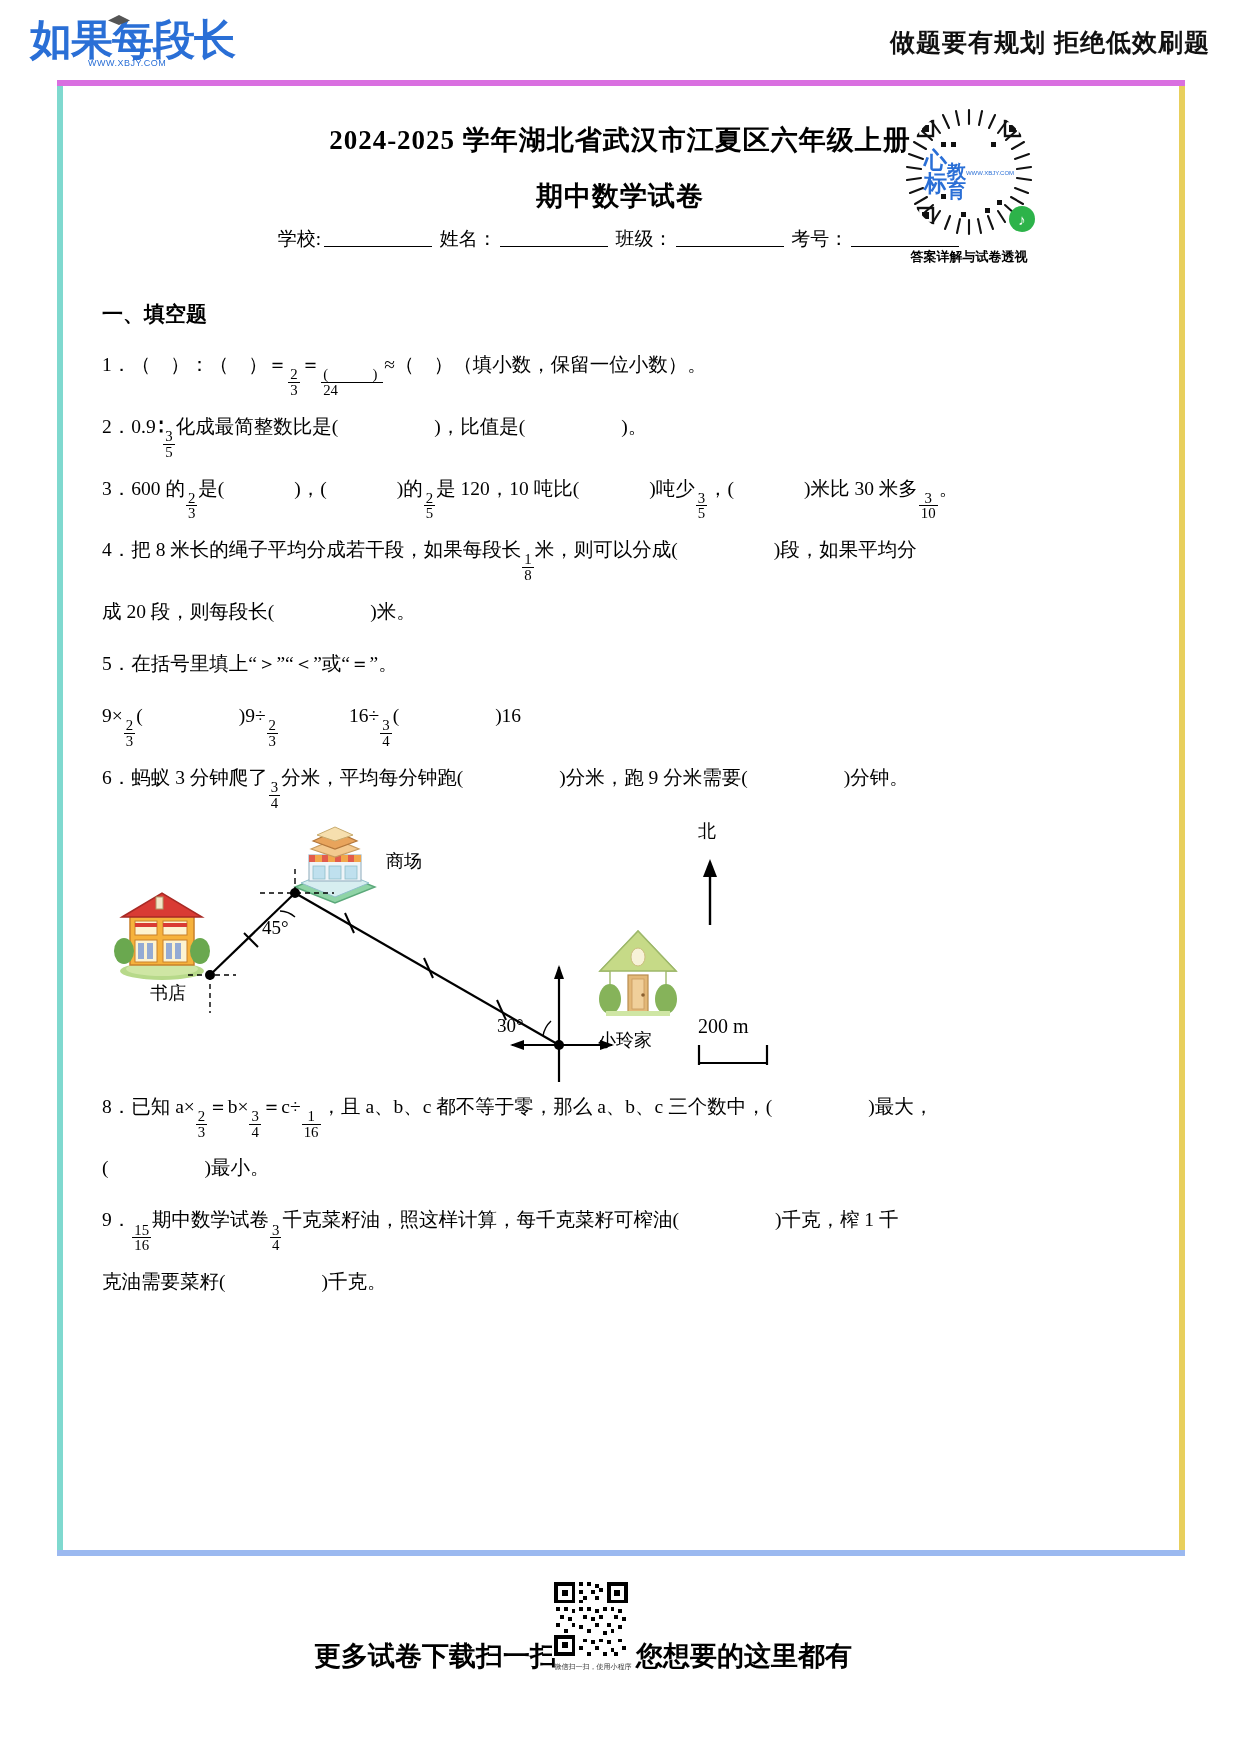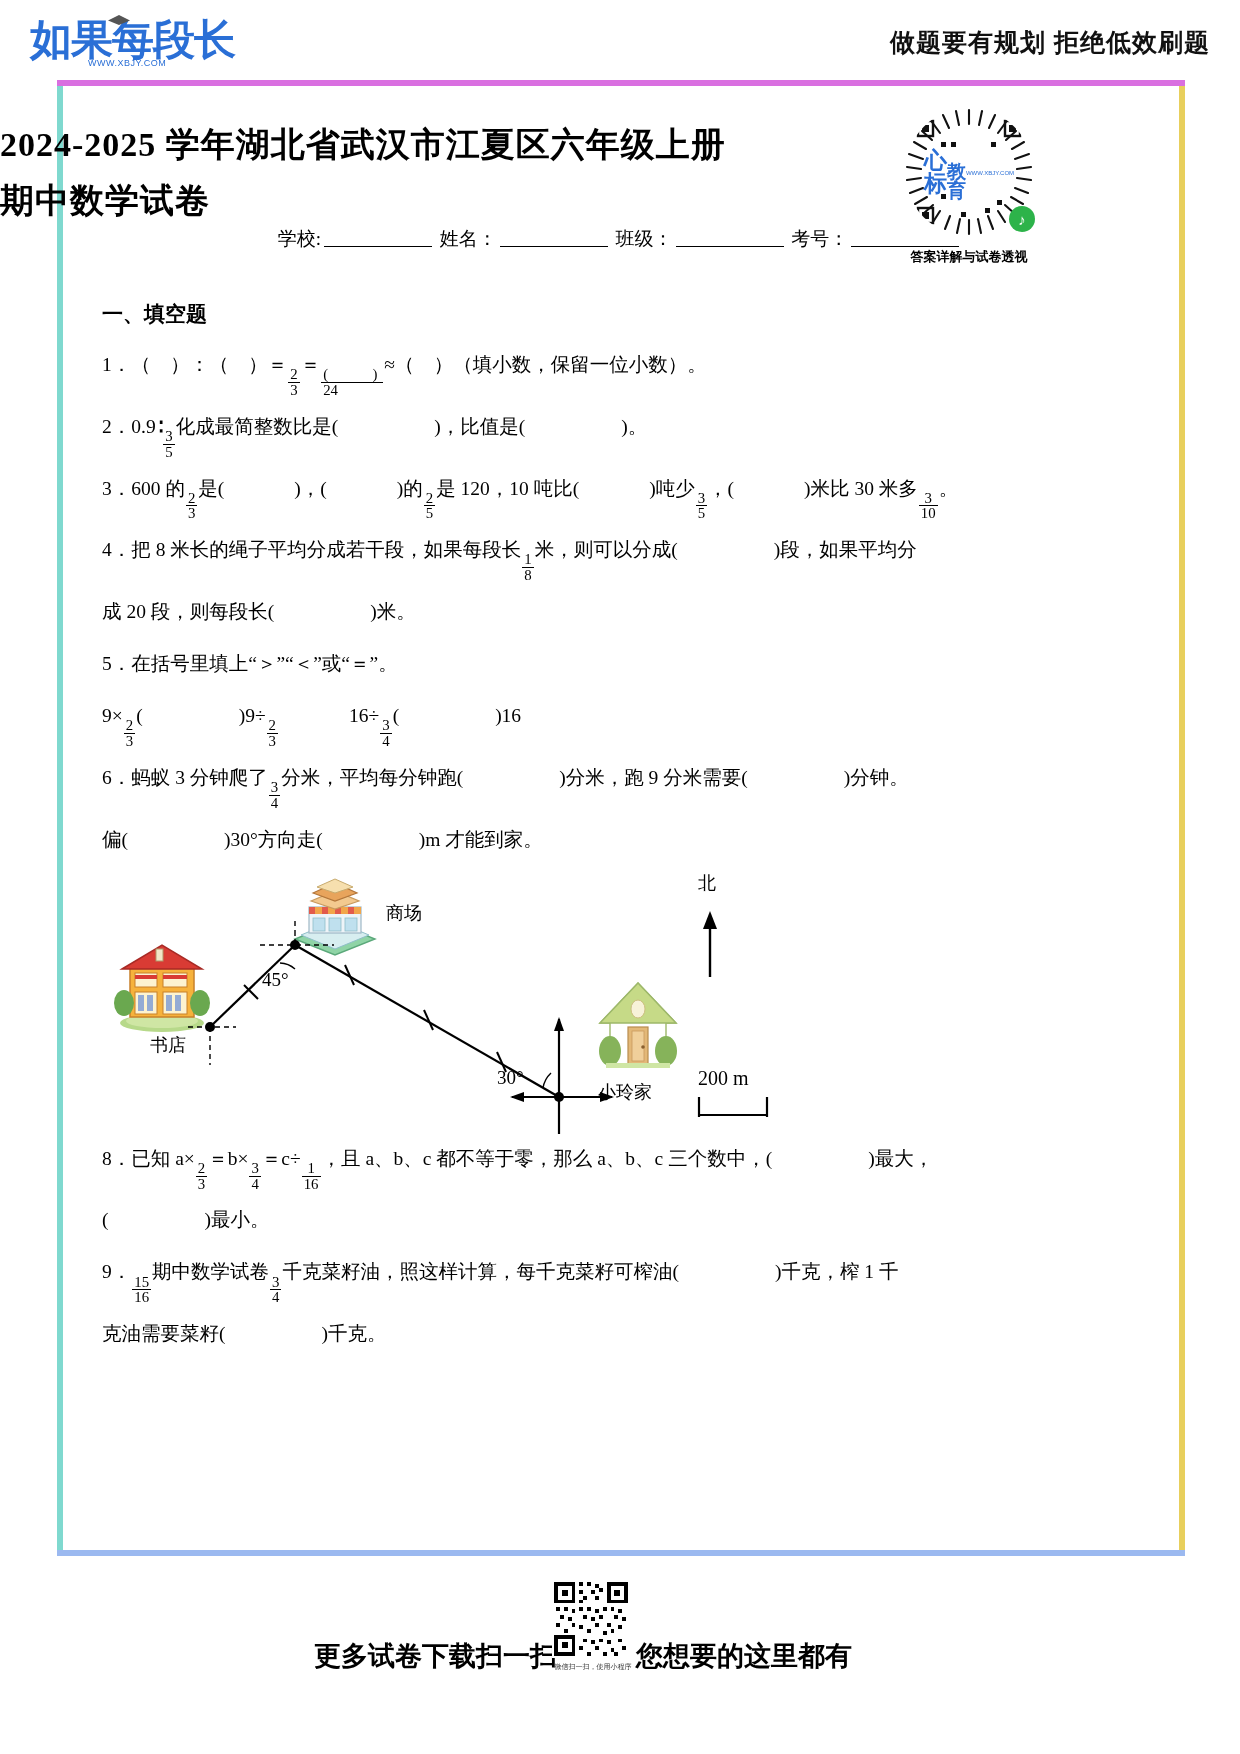--- a/index.html
+++ b/index.html
@@ -67,23 +67,23 @@
     position:absolute; left:1179px; top:86px; width:6px; height:1470px;
     background:#e8cf5c;
   }
   #bottombar {
     position:absolute; left:57px; top:1550px; width:1128px; height:6px;
     background:#9bb9f0;
   }
 
   
   #title1, #title2 {
-    position:absolute; left:0; width:1240px; text-align:left;
+    position:absolute; left:0; width:1240px; text-align:center;
     font-weight:bold;
-    font-size:34px;
+    font-size:27px;
     letter-spacing:1px;
     color:#000;
   }
   #title1 { top:122px; }
   #title2 { top:178px; }
 
   #info-line {
     position:absolute; left:0; top:226px; width:1240px;
     text-align:center; font-size:19px;
   }
@@ -358,23 +358,20 @@
       </span><span>(</span><span class="gap-l"></span><span>)16</span>
   </div>
 
   <div class="q">
     <span>6．</span><span>蚂蚁 3 分钟爬了</span><span class="frac">
         <span class="num">3</span>
         <span class="den">4</span>
       </span><span>分米，平均每分钟跑(</span><span class="gap-l"></span><span>)分米，跑 9 分米需要(</span><span class="gap-l"></span><span>)分钟。</span>
   </div>
 
-  <div class="q q-sub">
-    <span>偏(</span><span class="gap-l"></span><span>)30°方向走(</span><span class="gap-l"></span><span>)m 才能到家。</span>
-  </div>
 
   <div id="diagram">
 
     <svg class="sprite" style="left:8px; top:68px;" width="104" height="96" viewBox="0 0 104 96">
       <ellipse cx="52" cy="86" rx="42" ry="9" fill="#b7d98a"></ellipse>
       <ellipse cx="52" cy="84" rx="36" ry="7" fill="#cfe6a4"></ellipse>
       <rect x="20" y="30" width="64" height="50" fill="#f6b23c" stroke="#c8802a" stroke-width="1.5"></rect>
       <path d="M12 32 L52 8 L92 32 Z" fill="#d93b34" stroke="#a82a25" stroke-width="1.5"></path>
       <rect x="46" y="12" width="7" height="12" fill="#f2e6c8" stroke="#b09868" stroke-width="1"></rect>
       <rect x="25" y="36" width="22" height="14" fill="#fdf3d0" stroke="#c8802a" stroke-width="1"></rect>

